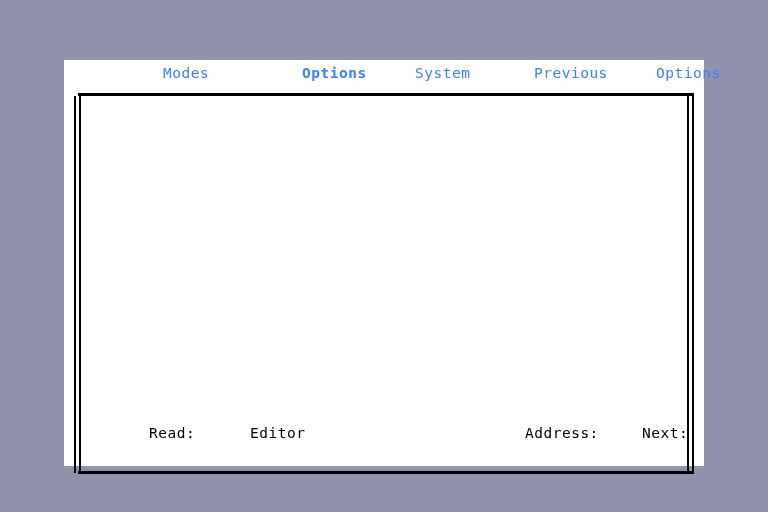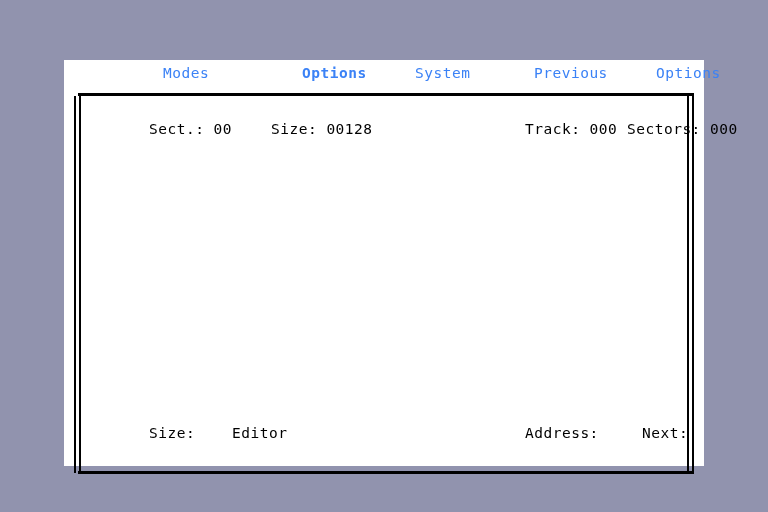--- a/index.html
+++ b/index.html
@@ -151,32 +151,26 @@
     <div class="menu-item" style="left: 470px;">Previous</div>
     <div class="menu-item" style="left: 592px;">Options</div>
   </div>
 
   <div class="frame">
     <div class="frame-top"></div>
     <div class="frame-left"></div>
     <div class="frame-right"></div>
     <div class="frame-bottom"></div>
 
-    <div class="text-row" style="top:26px;">
-      <div class="cell" style="left: 75px;">Sect.: 00</div>
-      <div class="cell" style="left: 197px;">Size: 00128</div>
-      <div class="cell" style="left: 451px;">Track: 000</div>
-      <div class="cell" style="left: 553px;">Sectors: 000</div>
-    </div>
 
     <div class="edit-canvas"></div>
 
     <div class="text-row" style="top:330px;">
-      <div class="cell" style="left: 75px;">Size:</div>
-      <div class="cell" style="left: 158px;">Editor</div>
+      <div class="cell" style="left: 75px;">Read:</div>
+      <div class="cell" style="left: 176px;">Editor</div>
       <div class="cell" style="left: 451px;">Address:</div>
       <div class="cell" style="left: 568px;">Next:</div>
     </div>
   </div>
 
   <div class="fnbar">
     <div class="fn-item" style="left: 87px;">Previous</div>
     <div class="fn-item" style="left: 222px;">Current</div>
     <div class="fn-item" style="left: 359px;">Next</div>
     <div class="fn-item" style="left: 487px;">Read</div>

